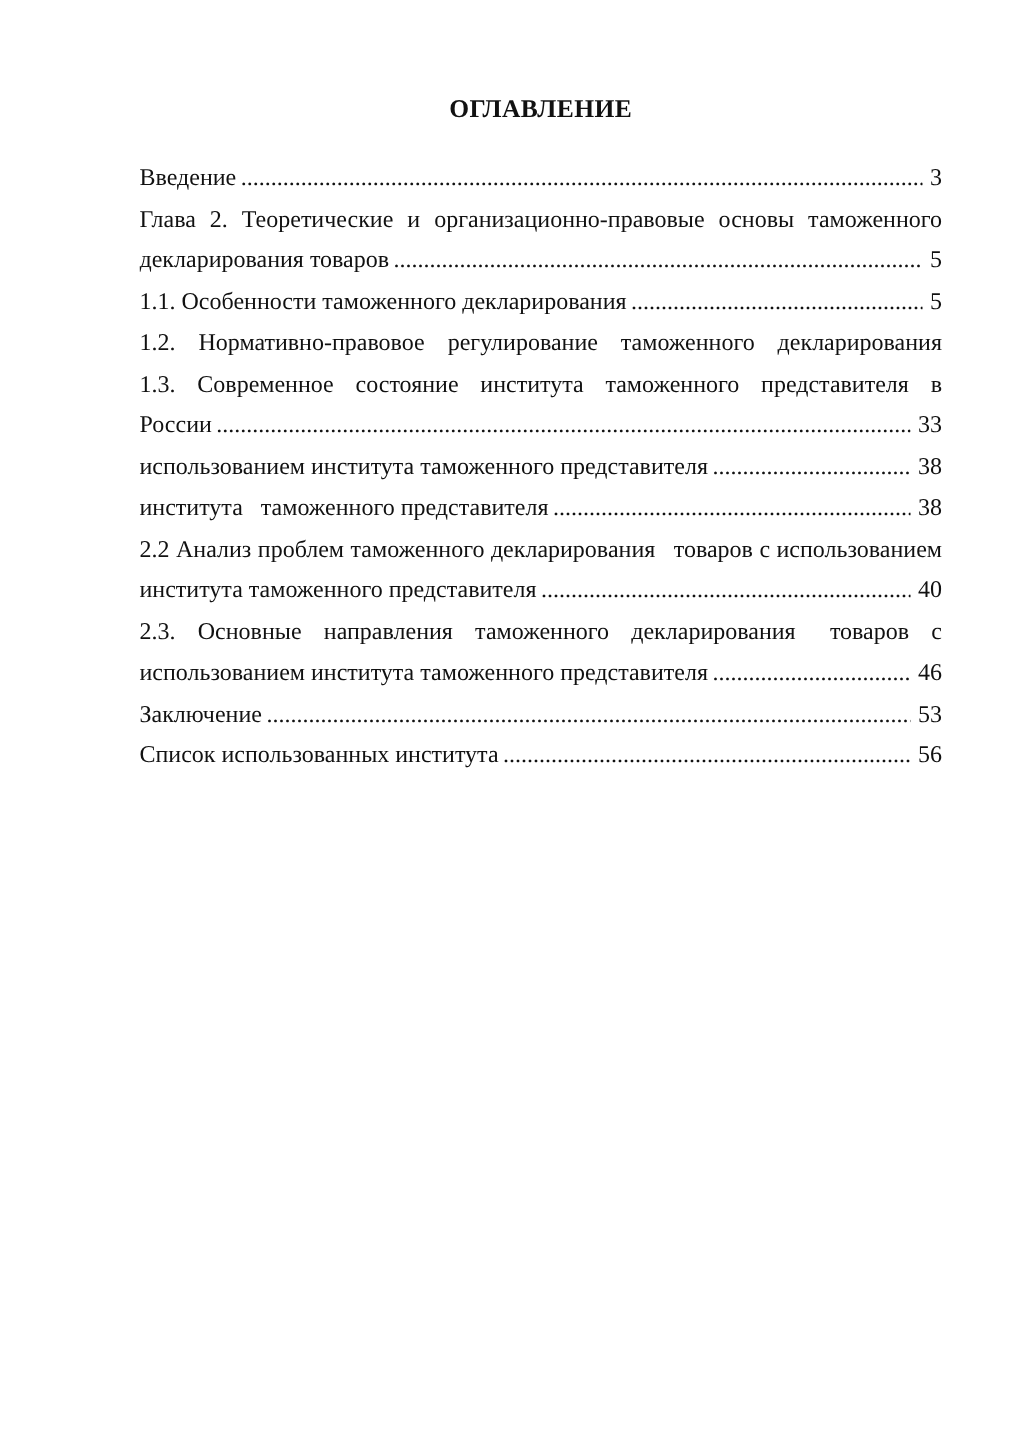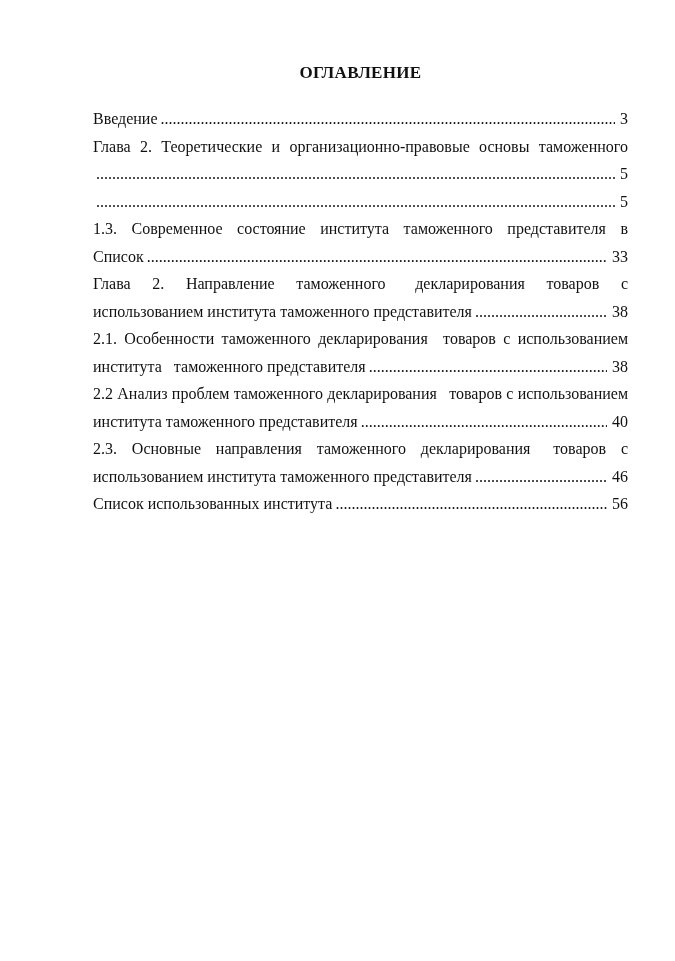--- a/index.html
+++ b/index.html
@@ -86,55 +86,56 @@
     <div class="toc-line toc-line-last">
       <span class="entry-text">Введение</span>
       <span class="dots"></span>
       <span class="page-num">3</span>
     </div>
   </div>
 
   <div class="toc-entry">
     <div class="toc-line toc-line-fill">Глава 2. Теоретические и организационно-правовые основы таможенного</div>
         <div class="toc-line toc-line-last">
+      <span class="entry-text">декларирования товаров</span>
       <span class="dots"></span>
       <span class="page-num">5</span>
     </div>
   </div>
 
   <div class="toc-entry">
     <div class="toc-line toc-line-last">
+      <span class="entry-text">1.1. Особенности таможенного декларирования</span>
       <span class="dots"></span>
       <span class="page-num">5</span>
     </div>
   </div>
 
   <div class="toc-entry">
+    <div class="toc-line toc-line-fill">1.2. Нормативно-правовое регулирование таможенного декларирования</div>
   </div>
 
   <div class="toc-entry">
     <div class="toc-line toc-line-fill">1.3. Современное состояние института таможенного представителя в</div>
         <div class="toc-line toc-line-last">
-      <span class="entry-text">Список</span>
+      <span class="entry-text">России</span>
       <span class="dots"></span>
       <span class="page-num">33</span>
     </div>
   </div>
 
   <div class="toc-entry">
-    <div class="toc-line toc-line-fill">Глава 2. Направление таможенного <span class="gap2"></span>декларирования товаров с</div>
         <div class="toc-line toc-line-last">
       <span class="entry-text">использованием института таможенного представителя</span>
       <span class="dots"></span>
       <span class="page-num">38</span>
     </div>
   </div>
 
   <div class="toc-entry">
-    <div class="toc-line toc-line-fill">2.1. Особенности таможенного декларирования <span class="gap2"></span>товаров с использованием</div>
         <div class="toc-line toc-line-last">
       <span class="entry-text">института <span class="gap2"></span>таможенного представителя</span>
       <span class="dots"></span>
       <span class="page-num">38</span>
     </div>
   </div>
 
   <div class="toc-entry">
     <div class="toc-line toc-line-fill">2.2 Анализ проблем таможенного декларирования <span class="gap2"></span>товаров с использованием</div>
         <div class="toc-line toc-line-last">
@@ -146,20 +147,27 @@
 
   <div class="toc-entry">
     <div class="toc-line toc-line-fill">2.3. Основные направления таможенного декларирования <span class="gap2"></span>товаров с</div>
         <div class="toc-line toc-line-last">
       <span class="entry-text">использованием института таможенного представителя</span>
       <span class="dots"></span>
       <span class="page-num">46</span>
     </div>
   </div>
 
+  <div class="toc-entry">
+    <div class="toc-line toc-line-last">
+      <span class="entry-text">Заключение</span>
+      <span class="dots"></span>
+      <span class="page-num">53</span>
+    </div>
+  </div>
 
   <div class="toc-entry">
     <div class="toc-line toc-line-last">
       <span class="entry-text">Список использованных института</span>
       <span class="dots"></span>
       <span class="page-num">56</span>
     </div>
   </div>
 </div>
 </div>

